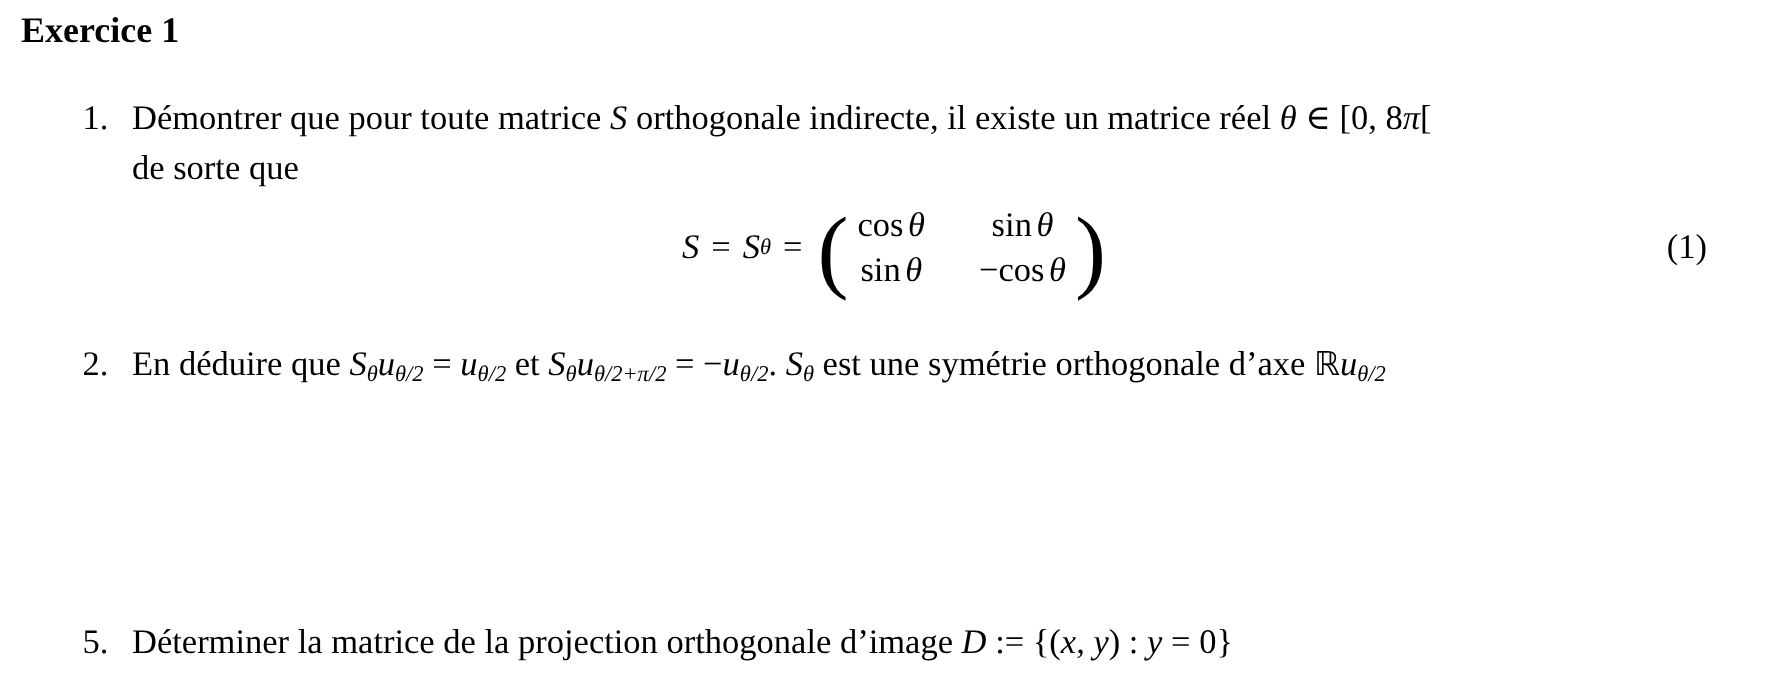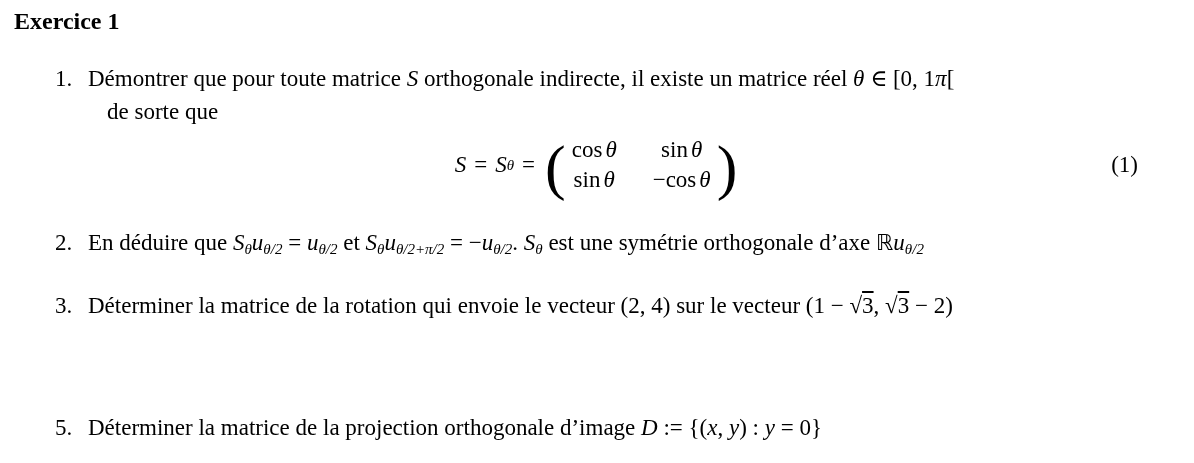--- a/index.html
+++ b/index.html
@@ -9,21 +9,21 @@
     background: #ffffff; color: #000000;
     font-family: "Liberation Serif", "DejaVu Serif", serif;
   }
   .page { position: relative; width: 1194px; height: 463px; overflow: hidden; background: #ffffff; }
 
   .title { position: absolute; left: 14px; top: 8px; font-size: 24px; font-weight: 700; }
 
   .item { position: absolute; left: 55px; font-size: 23px; white-space: nowrap; }
   .num  { display: inline-block; width: 33px; }
   .line { line-height: 33px; }
-  .cont { margin-left: 52px; }
+  .cont { margin-left: 33px; }
 
   .run  { font-style: normal; margin-top: 11px; }
   .it   { font-style: italic; }
   .sub  { font-style: italic; font-size: 15px; vertical-align: -4px; letter-spacing: 0; }
   .bb   { font-family: "DejaVu Sans", "DejaVu Serif", sans-serif; font-size: 0.95em; }
   .rad  { text-decoration: overline; }
 
   
   .eq-row { position: absolute; left: 0; top: 126px; width: 1194px; height: 78px;
             display: flex; align-items: center; justify-content: center; }
@@ -41,21 +41,21 @@
   .frac .den { border-top: 1.3px solid #000; padding-top: 1px; }
 </style>
 </head>
 <body>
 
 <div class="page">
 
   <div class="title">Exercice 1</div>
 
   <div class="item" style="top:62px">
-    <div class="line"><span class="num">1.</span><span><span class="run rm">Démontrer que pour toute matrice </span><span class="run it">S</span><span class="run rm"> orthogonale indirecte, il existe un matrice réel </span><span class="run it">θ</span><span class="run rm"> ∈ [0, 1</span><span class="run it">π</span><span class="run rm">[</span></span></div>
+    <div class="line"><span class="num">1.</span><span><span class="run rm">Démontrer que pour toute matrice </span><span class="run it">S</span><span class="run rm"> orthogonale indirecte, il existe un matrice réel </span><span class="run it">θ</span><span class="run rm"> ∈ [0, 8</span><span class="run it">π</span><span class="run rm">[</span></span></div>
     <div class="line cont">de sorte que</div>
   </div>
 
   <div class="eq-row">
     <div class="eq">
       <span class="it">S</span>
       <span class="eqsign">=</span>
       <span class="it">S</span>
         <span class="sub">θ</span>
       <span class="eqsign">=</span>
@@ -66,18 +66,17 @@
         <span><span class="fn">sin</span><span class="it">θ</span></span>
         <span><span class="fn">−cos</span><span class="it">θ</span></span>
       </div>
       <span class="paren">)</span>
     </div>
     <span class="eq-label">(1)</span>
   </div>
 
   <div class="item line" style="top:226px"><span class="num">2.</span><span><span class="run rm">En déduire que </span><span class="run it">S</span><span class="run sub">θ</span><span class="run it">u</span><span class="run sub">θ/2</span><span class="run rm"> = </span><span class="run it">u</span><span class="run sub">θ/2</span><span class="run rm"> et </span><span class="run it">S</span><span class="run sub">θ</span><span class="run it">u</span><span class="run sub">θ/2+π/2</span><span class="run rm"> = −</span><span class="run it">u</span><span class="run sub">θ/2</span><span class="run rm">. </span><span class="run it">S</span><span class="run sub">θ</span><span class="run rm"> est une symétrie orthogonale d’axe </span><span class="run bb">ℝ</span><span class="run it">u</span><span class="run sub">θ/2</span></span></div>
 
-  <div class="item line" style="top:289px"><span class="num">3.</span><span><span class="run rm">Déterminer la matrice de la rotation qui envoie le vecteur (2, 4) sur le vecteur (1 − </span><span class="run rm">√</span><span class="run rad">3</span><span class="run rm">, </span><span class="run rm">√</span><span class="run rad">3</span><span class="run rm"> − 2)</span></span></div>
 
 
   <div class="item line" style="top:411px"><span class="num">5.</span><span><span class="run rm">Déterminer la matrice de la projection orthogonale d’image </span><span class="run it">D</span><span class="run rm"> := {(</span><span class="run it">x</span><span class="run rm">, </span><span class="run it">y</span><span class="run rm">) : </span><span class="run it">y</span><span class="run rm"> = 0}</span></span></div>
 
 </div>
 
 </body></html>

